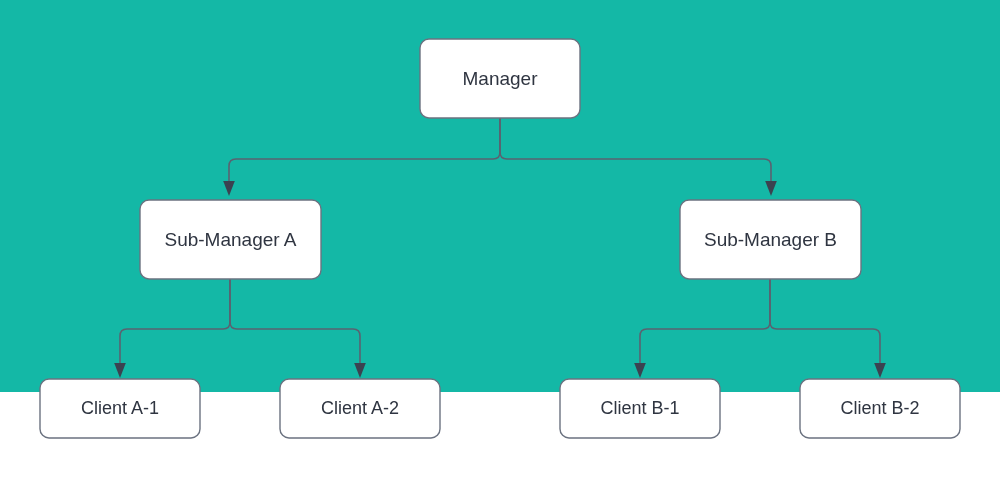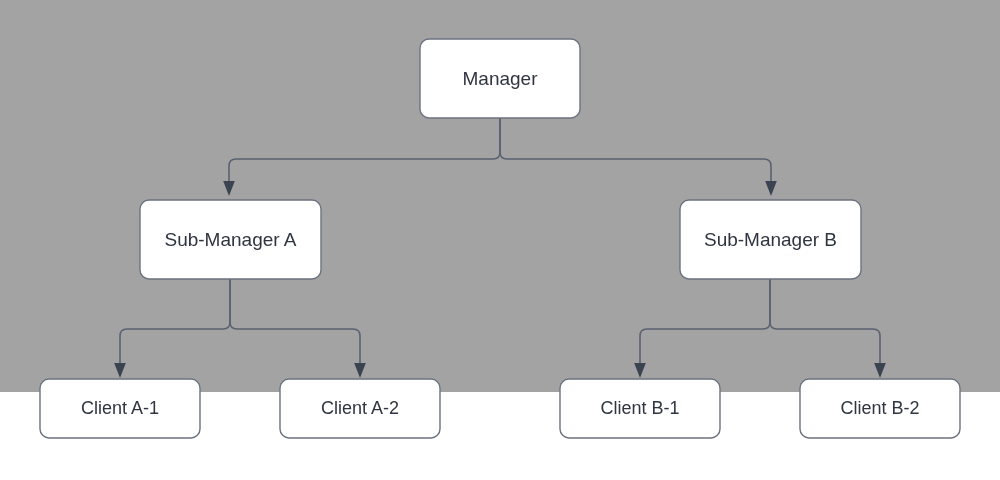--- a/index.html
+++ b/index.html
@@ -11,21 +11,21 @@
   body {
     font-family: "Liberation Sans", sans-serif;
     width: 1000px;
     height: 480px;
     overflow: hidden;
   }
   #diagram-canvas {
     position: relative;
     width: 1000px;
     height: 392px;
-    background: #a3a3a3;
+    background: #14b8a6;
   }
   #diagram-svg {
     position: absolute;
     top: 0;
     left: 0;
     width: 1000px;
     height: 480px;
     display: block;
   }
   .node-rect {

